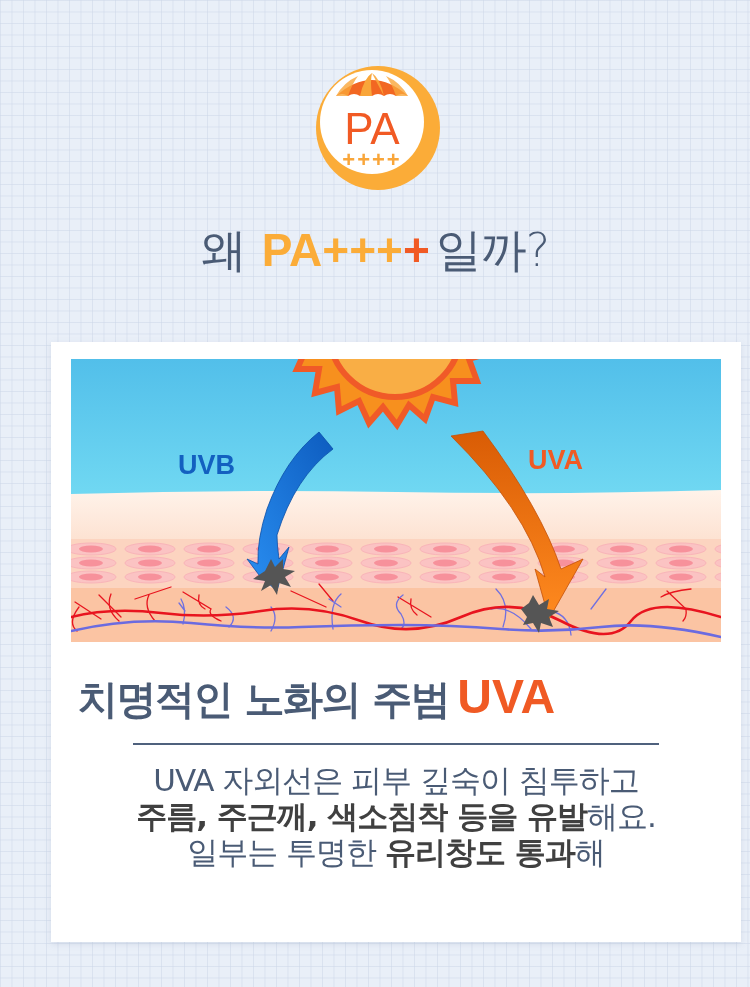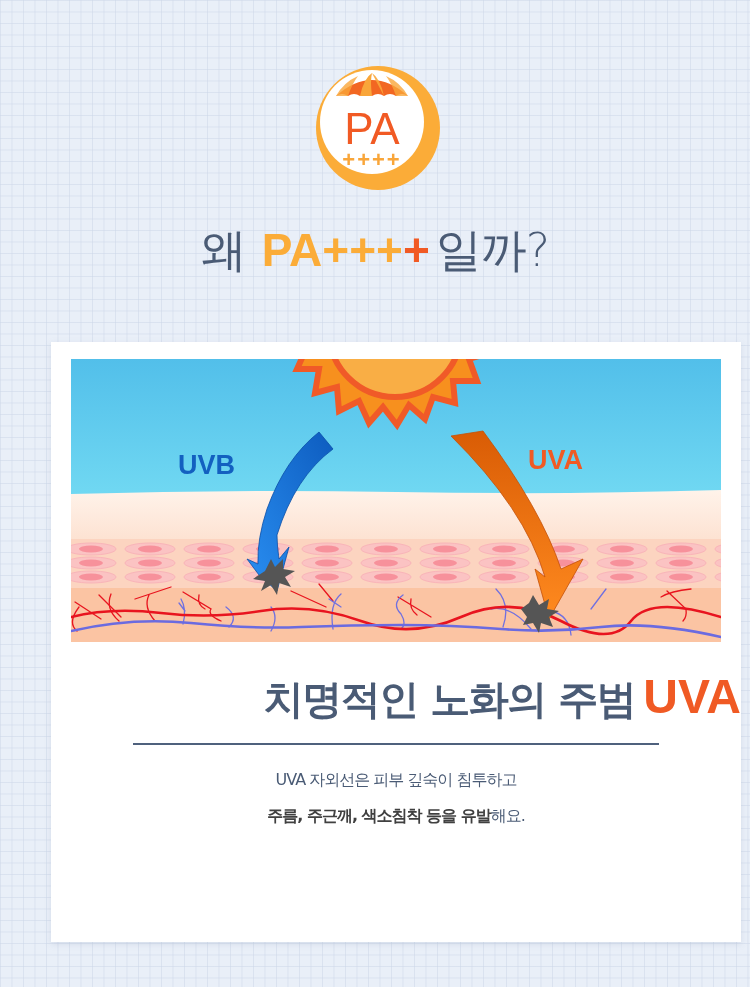--- a/index.html
+++ b/index.html
@@ -24,28 +24,28 @@
     .headline .plus-last { color: #f15a24; }
     .headline .w2 { font-weight: 300; margin-left: 6px; }
     .card {
       position: absolute; left: 30px; top: 342px; width: 690px; height: 600px;
       background: #ffffff;
       box-shadow: 0 2px 6px rgba(150,165,190,0.25);
       margin-left: 21px;
     }
     .illustration { position: absolute; left: 20px; top: 17px; width: 650px; height: 283px; overflow: hidden; }
     .subtitle {
-      position: absolute; left: 0; top: 325px; width: 690px; text-align: right;
-      font-size: 40px; font-weight: bold; color: #4a5b75; letter-spacing: -1.5px; white-space: nowrap; line-height: 60px;
+      position: absolute; left: 0; top: 325px; width: 690px; text-align: left;
+      font-size: 40px; font-weight: bold; color: #4a5b75; letter-spacing: -1.5px; white-space: nowrap; line-height: 60px; padding-left: 27px;
     }
     .subtitle .uva { font-family: "Liberation Sans", sans-serif; color: #f05a24; font-size: 48px; letter-spacing: 0; margin-left: 8px; }
     .divider { position: absolute; left: 82px; top: 401px; width: 526px; height: 2px; background: #4f617d; }
     .body-text {
       position: absolute; left: 0; top: 420px; width: 690px; text-align: center;
-      font-size: 16px; line-height: 36px; color: #4a5b75; letter-spacing: -1px;
+      font-size: 31px; line-height: 36px; color: #4a5b75; letter-spacing: -1px;
     }
     .body-text .line { display: block; white-space: nowrap; }
     .body-text b { font-weight: bold; color: #404040; }
   </style>
 </head>
 <body>
 
 <svg class="badge" viewBox="0 0 128 128">
   <defs>
     <clipPath id="innerClip">
@@ -242,14 +242,15 @@
 
   <div class="subtitle">
     <span>치명적인 노화의 주범</span><span class="uva">UVA</span>
   </div>
 
   <div class="divider"></div>
 
   <div class="body-text">
     <span class="line">UVA 자외선은 피부 깊숙이 침투하고</span>
     <span class="line"><b>주름, 주근깨, 색소침착 등을 유발</b><span>해요.</span></span>
+    <span class="line"><span>일부는 투명한 </span><b>유리창도 통과</b><span>해</span></span>
   </div>
 </div>
 
 </body></html>

